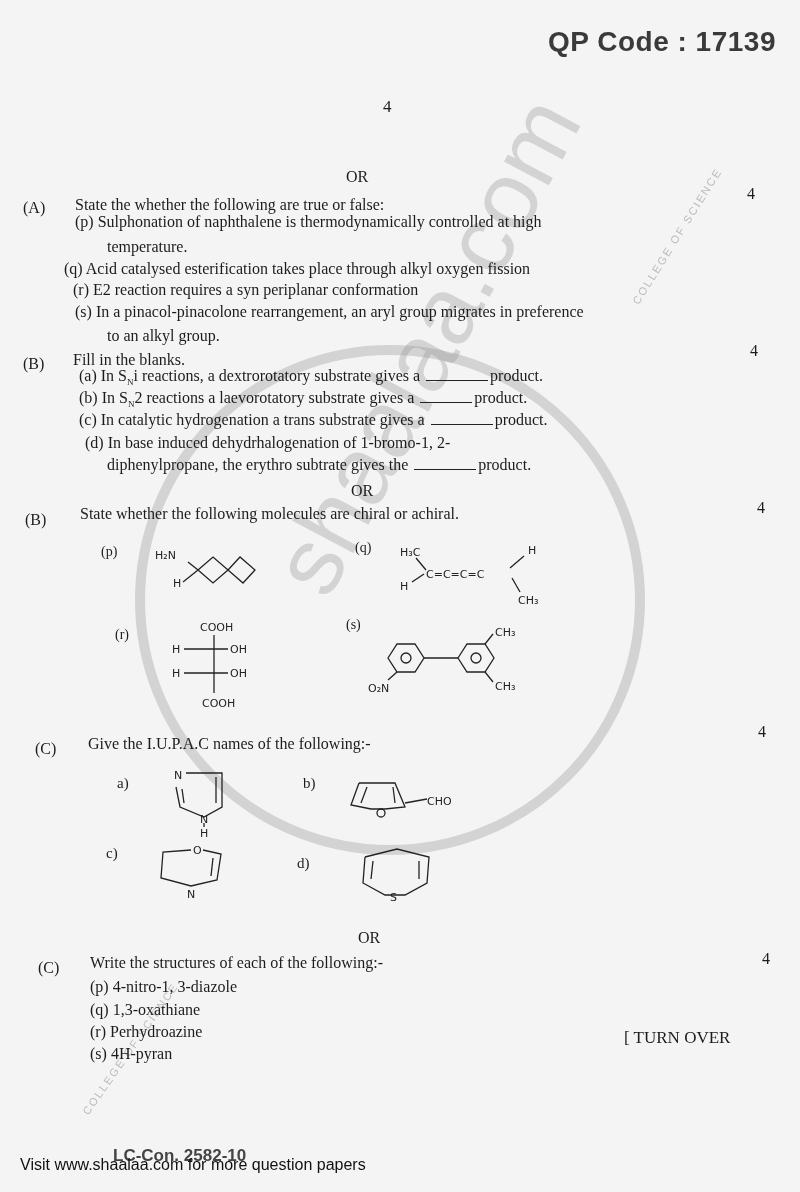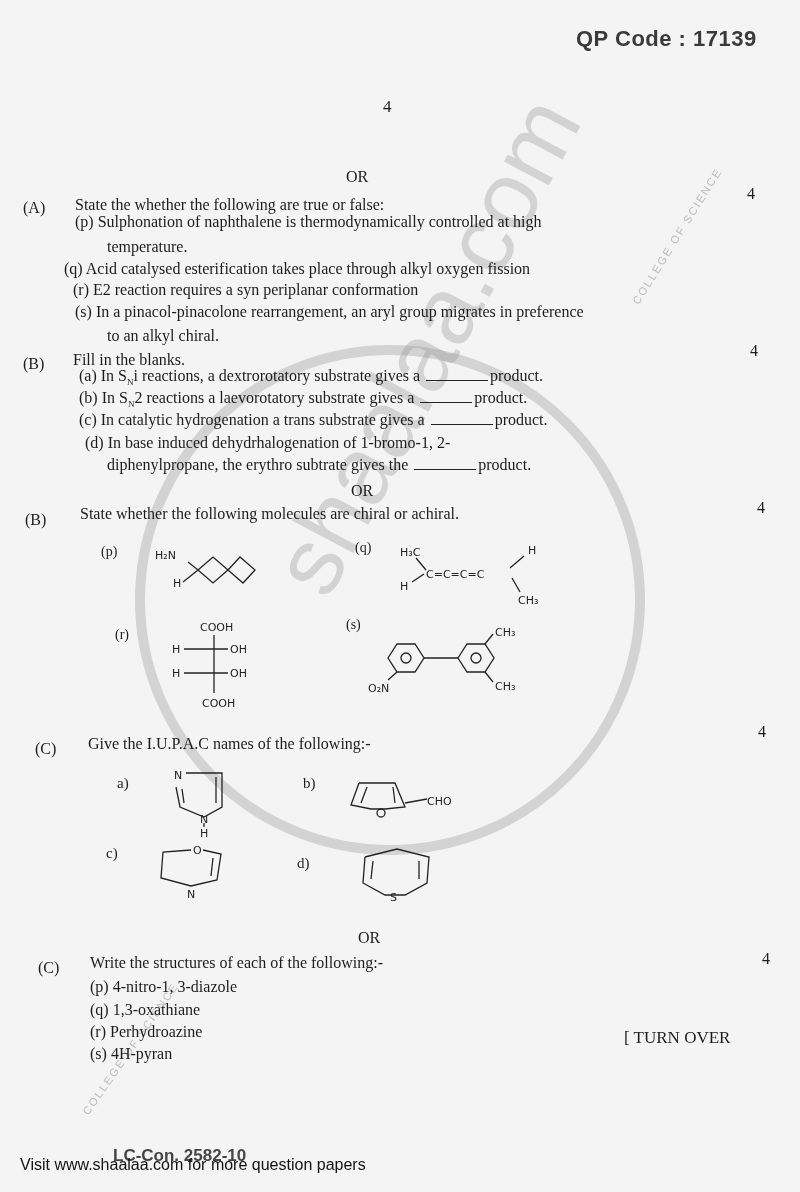--- a/index.html
+++ b/index.html
@@ -4,23 +4,23 @@
 <style>
   html, body { margin: 0; padding: 0; }
   body {
     width: 800px; height: 1192px; position: relative; overflow: hidden;
     background: #f4f4f4;
     font-family: "Liberation Serif", "DejaVu Serif", serif;
     color: #1c1c1c;
   }
   .abs { position: absolute; }
   .qp-code {
-    left: 576px; top: 26px;
-    font-family: "Liberation Sans", "DejaVu Sans", sans-serif;
-    font-weight: bold; font-size: 22px; color: #3a3a3a; letter-spacing: 0.5px;
+    left: 548px; top: 26px;
+    font-family: "Liberation Sans", "DejaVu Sans", sans-serif;
+    font-weight: bold; font-size: 28px; color: #3a3a3a; letter-spacing: 0.5px;
   }
   .page-no { left: 383px; top: 97px; font-size: 17px; }
   .or { font-size: 16px; font-weight: normal; }
   .marks { font-size: 16px; }
   .label { font-size: 16px; }
   .line { font-size: 16px; white-space: nowrap; text-align: right; }
   .sub { font-size: 9px; vertical-align: -4px; }
   .blank { display: inline-block; width: 62px; border-bottom: 1px solid #222; height: 12px; margin: 0 2px; }
   .turn-over { left: 624px; top: 1028px; font-size: 17px; }
   .footer-code {
@@ -80,21 +80,21 @@
   <span>Acid catalysed esterification takes place through alkyl oxygen fission</span>
 </div>
 <div class="abs line" style="left:73px;top:281px;">
   <span>(r)</span>
   <span>E2 reaction requires a syn periplanar conformation</span>
 </div>
 <div class="abs line" style="left:75px;top:303px;">
   <span>(s)</span>
   <span>In a pinacol-pinacolone rearrangement, an aryl group migrates in preference</span>
 </div>
-<div class="abs line" style="left:107px;top:327px;">to an alkyl chiral.</div>
+<div class="abs line" style="left:107px;top:327px;">to an alkyl group.</div>
 
 <div class="abs label" style="left:23px;top:355px;">(B)</div>
 <div class="abs line" style="left:73px;top:351px;">Fill in the blanks.</div>
 <div class="abs marks" style="left:750px;top:342px;">4</div>
 
 <div class="abs line" style="left:79px;top:367px;">
   <span>(a)</span>
   <span>In S</span><span class="sub">N</span><span>i reactions, a dextrorotatory substrate gives a</span>
   <span class="blank"></span><span>product.</span>
 </div>

